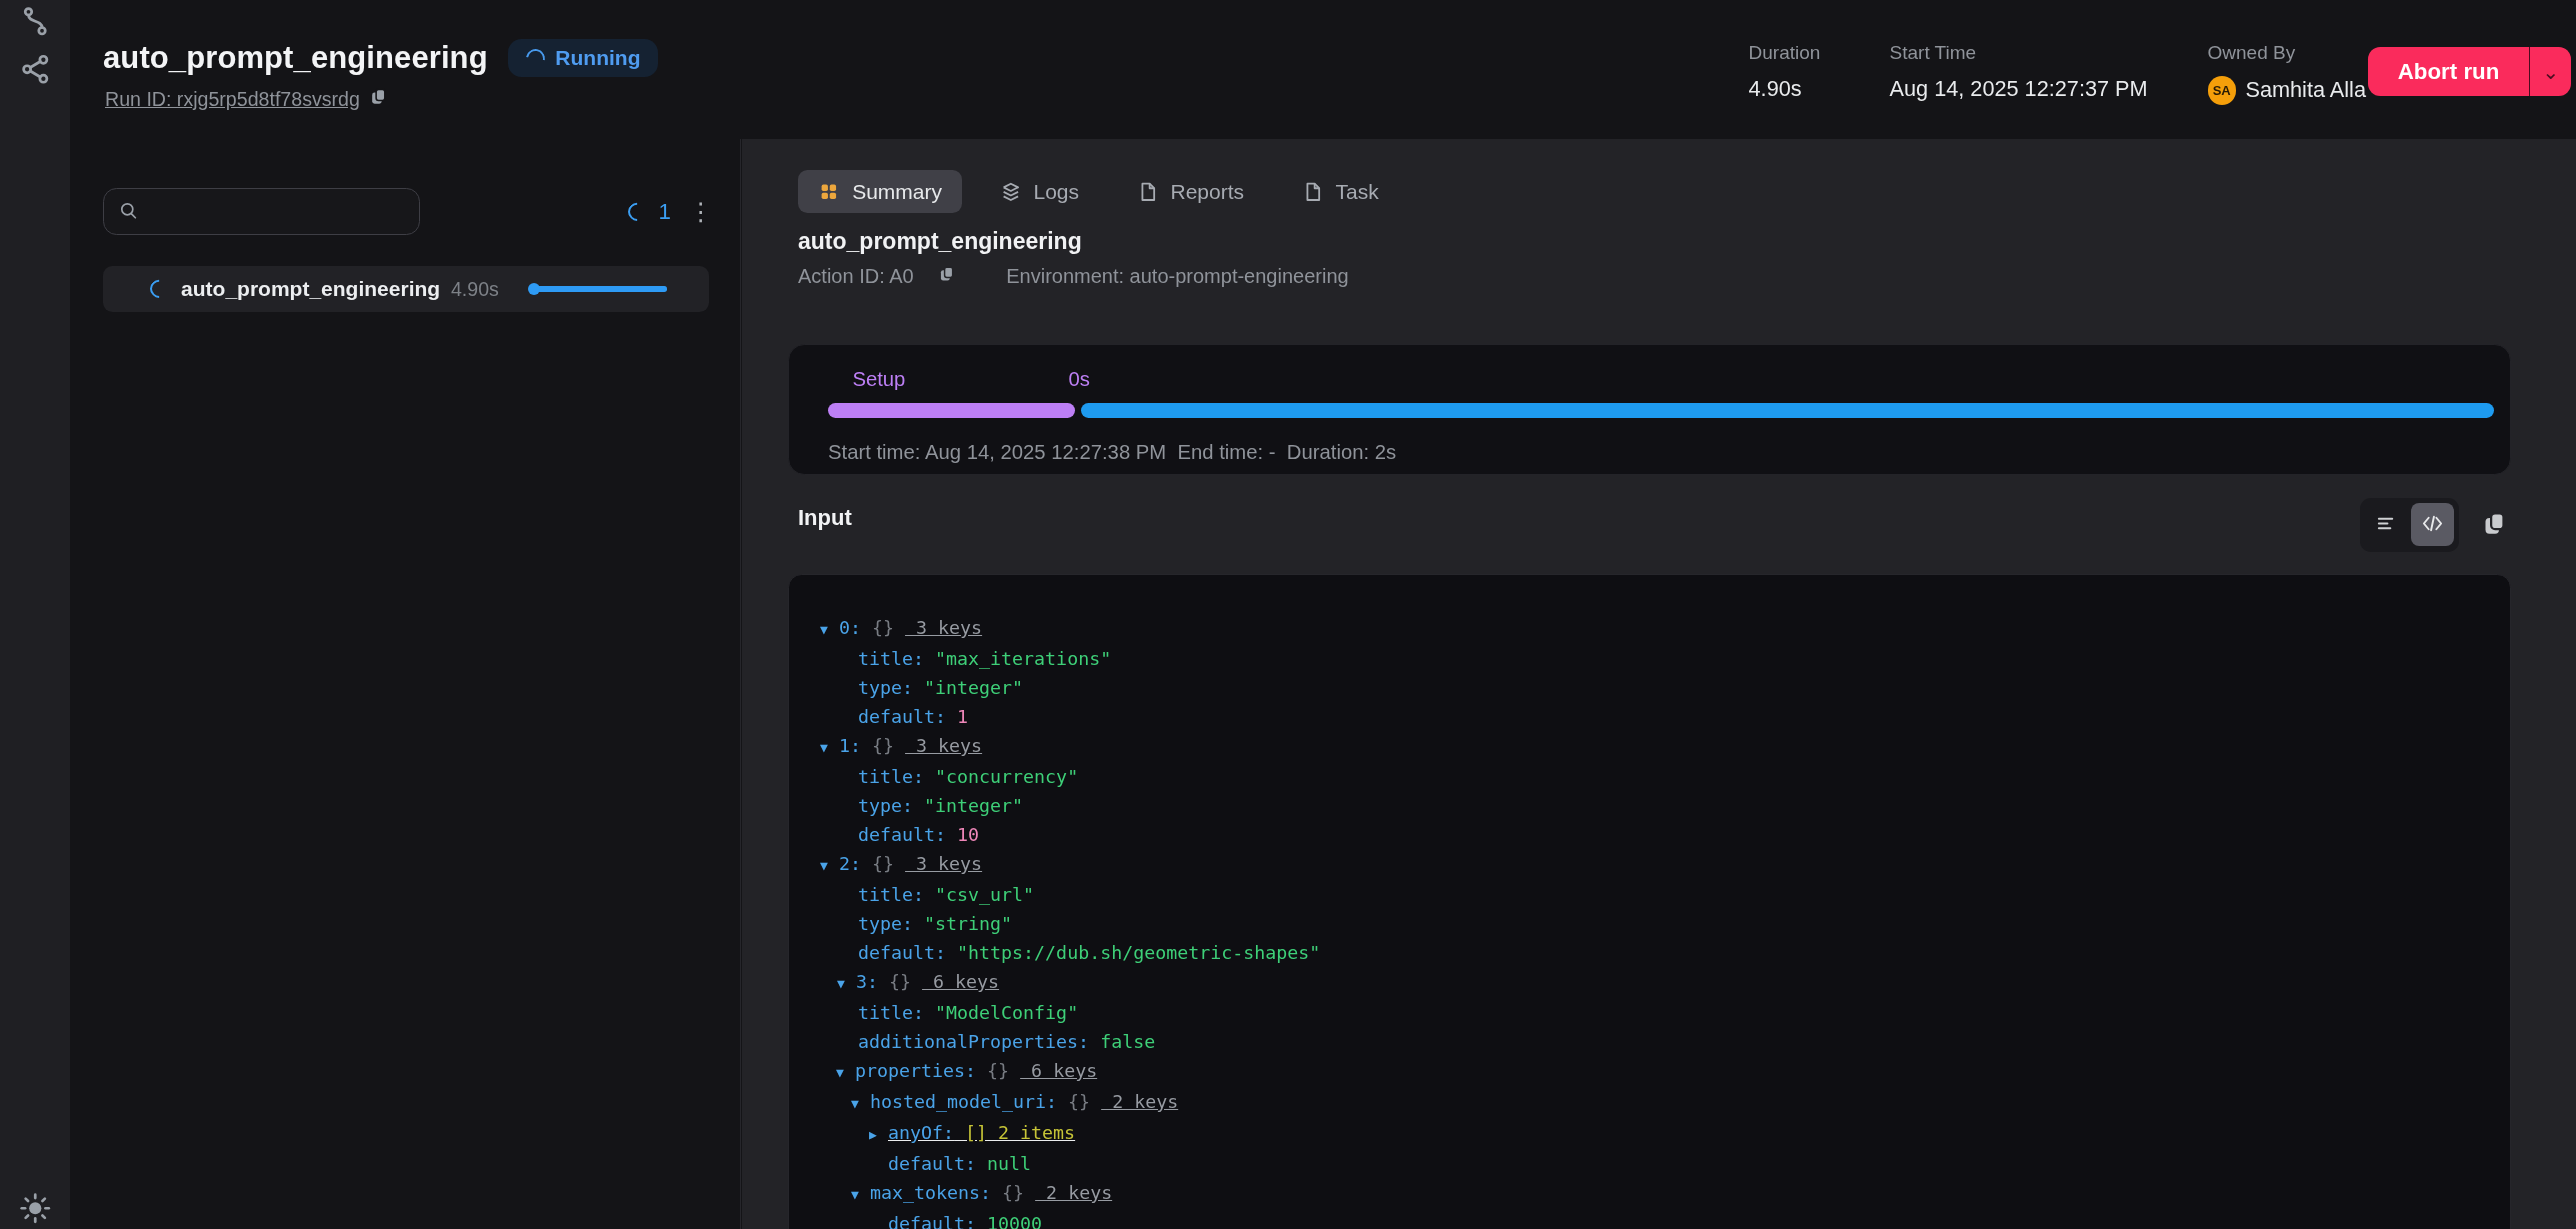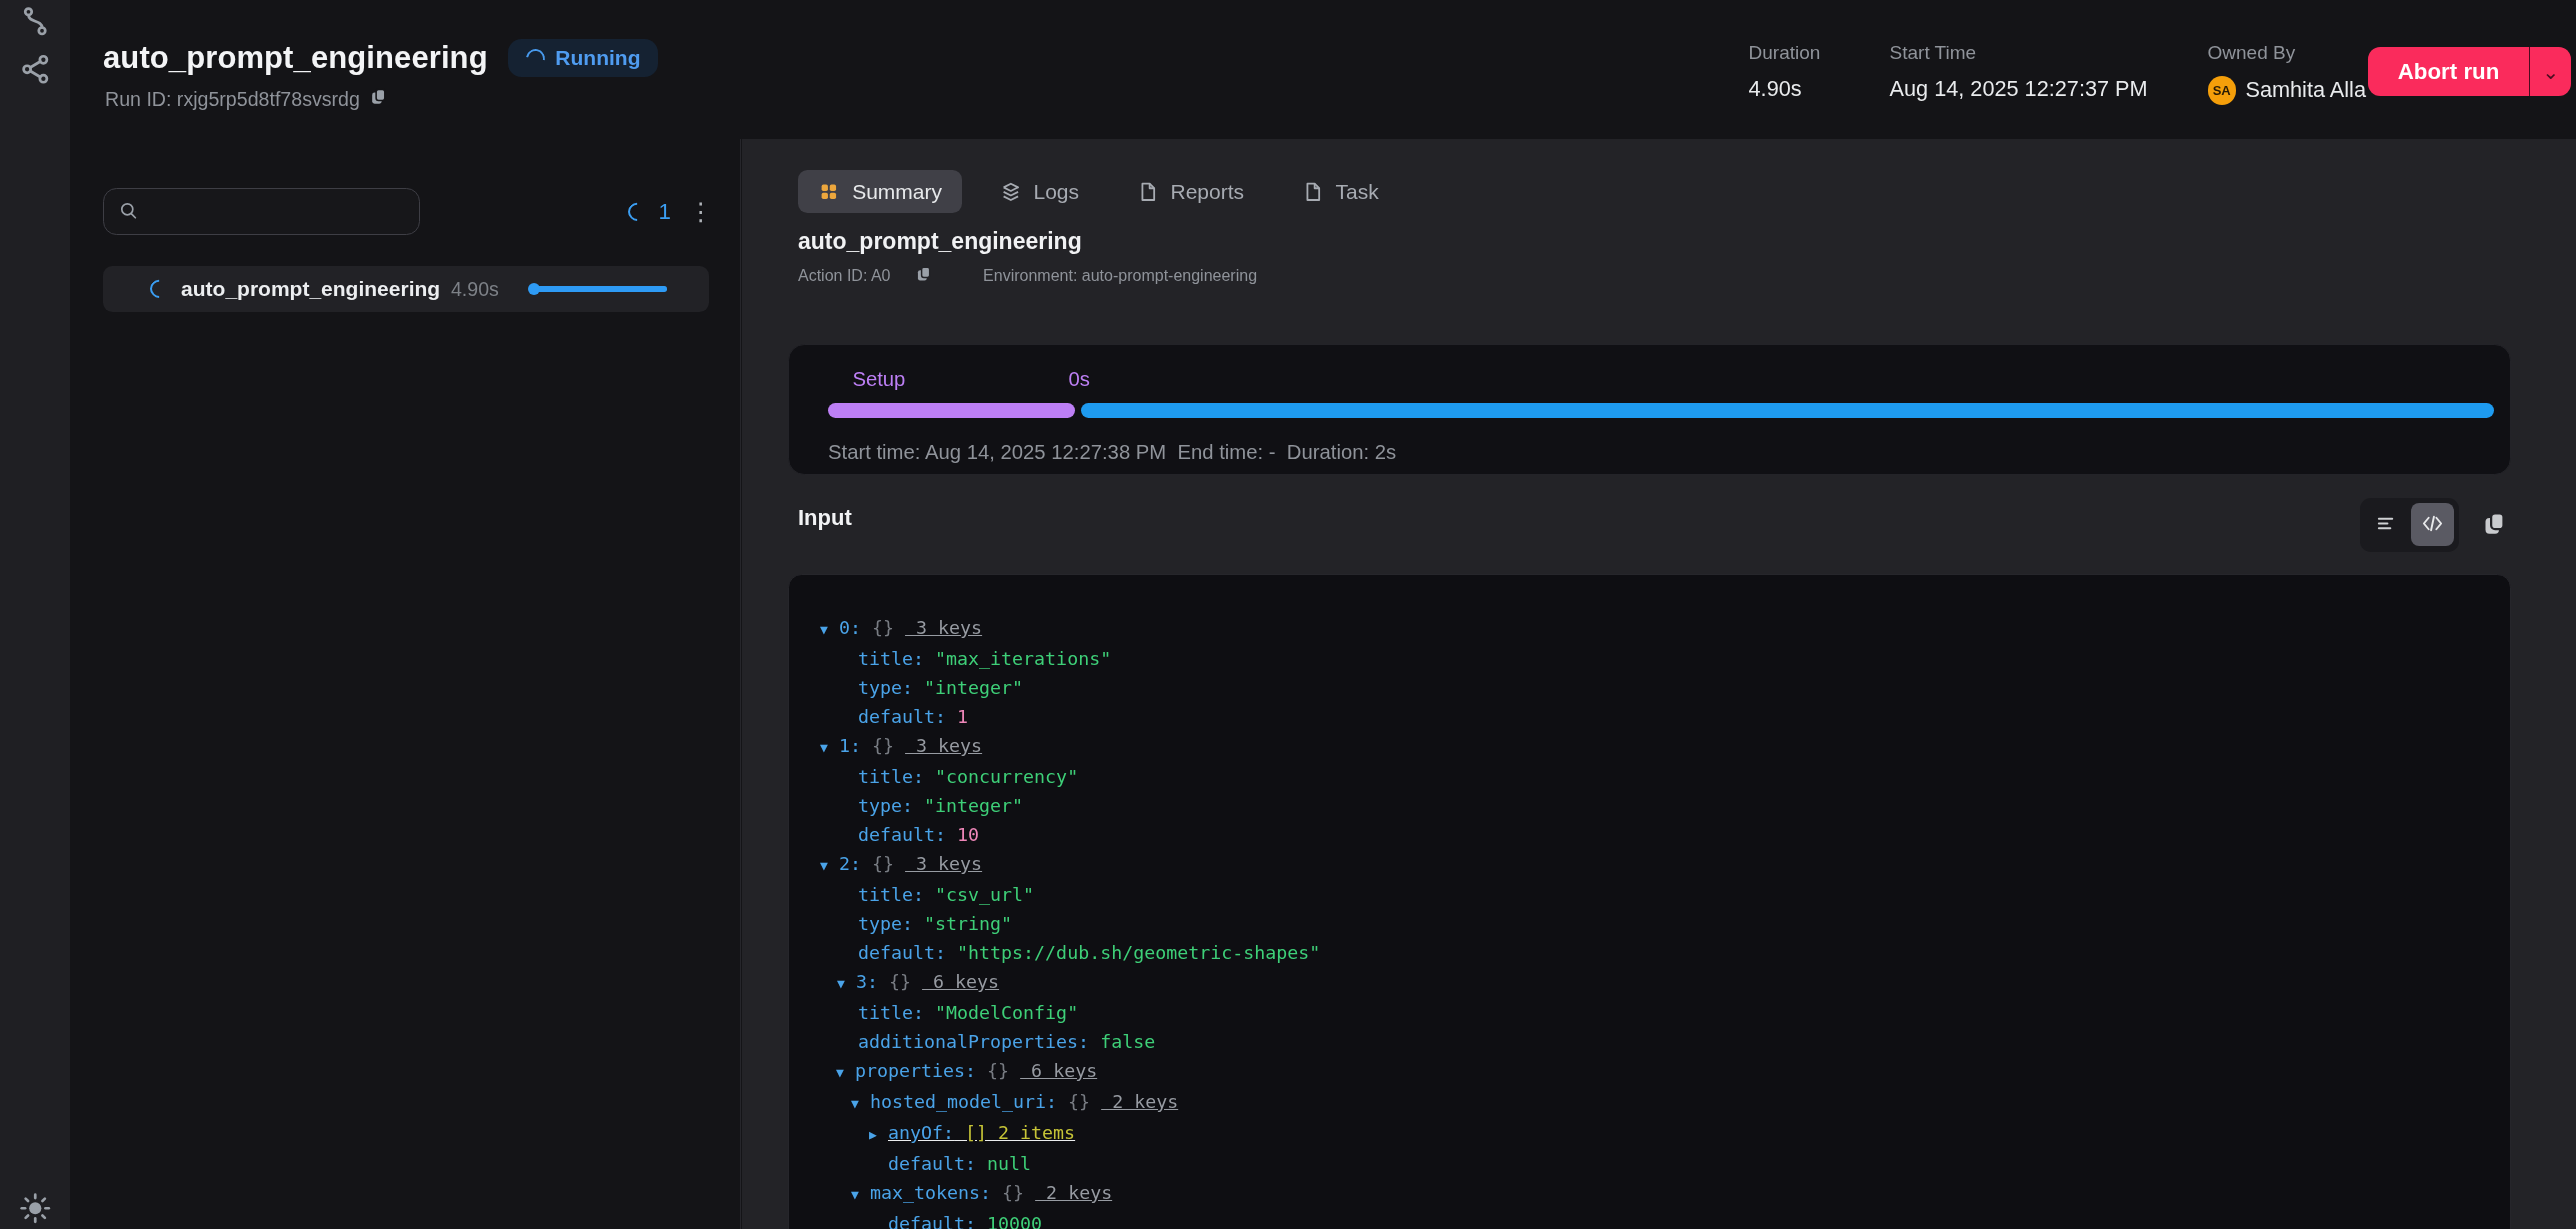--- a/index.html
+++ b/index.html
@@ -14,21 +14,21 @@
   
   .header { position:absolute; left:70px; top:0; right:0; height:139px; background:#141417; }
   .title-row { position:absolute; left:33px; top:39px; display:flex; align-items:center; gap:20.3px; }
   .page-title { font-size:31px; font-weight:700; letter-spacing:0.1px; color:#f3f4f6; }
   .badge { display:flex; align-items:center; gap:10.8px; background:#152232; border-radius:13.5px;
     padding:8.1px 17.6px; height:38px; }
   .badge .spin { width:19px; height:19px; border:2.7px solid transparent; border-top-color:#4799ec;
     border-right-color:#4799ec; border-radius:50%; transform:rotate(-35deg); }
   .badge-label { color:#4f9cf0; font-size:21px; font-weight:600; }
   .runid-row { position:absolute; left:35px; top:87px; display:flex; align-items:flex-end; gap:9.5px;
-    color:#8f939a; font-size:19.6px; }
+    color:#8f939a; font-size:19.6px;text-decoration:underline; }
   .copy-ic { display:inline-block; }
   .stats { position:absolute; top:42px; right:210px; display:flex; }
   .stat { margin-right:39px; }
   .stat-label { color:#8f939a; font-size:19px; margin-bottom:12.2px; }
   .stat-value { color:#e9ebed; font-size:21.7px; display:flex; align-items:center; gap:9.5px; }
   .avatar { width:28.4px; height:28.4px; border-radius:50%; background:#f59f0a; color:#2a1c05;
     font-size:13px; font-weight:700; display:flex; align-items:center; justify-content:center; }
   .abort { position:absolute; top:47px; right:4.7px; height:49px; display:flex; border-radius:12.2px;
     overflow:hidden; background:#fa2b5c; }
   .abort-main { padding:0 30px; display:flex; align-items:center; color:#fff; font-size:22.3px;
@@ -63,21 +63,21 @@
   
   .main { position:absolute; left:742px; top:139px; right:0; bottom:0; background:#232327; }
   .tabs { position:absolute; left:56px; top:31px; display:flex; align-items:center; gap:17px; }
   .tab { display:flex; align-items:center; gap:12.2px; padding:0 20.3px; height:43px; border-radius:9.5px;
     color:#a7abb2; font-size:21px; cursor:pointer; background:none; border:none; font-family:inherit; }
   .tab.active { background:#404047; color:#e7e9eb; }
   .tab svg { width:21.7px; height:21.7px; }
   .grid-ic rect { fill:#eda73d; }
   .main-heading { position:absolute; left:56px; top:89px; font-size:23px; font-weight:700; color:#f1f2f4; }
   .meta-row { position:absolute; left:56px; top:126px; display:flex; align-items:center; gap:24px;
-    color:#8f939a; font-size:16px; }
+    color:#8f939a; font-size:20px; }
   .meta-env { margin-left:27px; }
 
   
   .tl-card { position:absolute; left:46px; top:205px; width:1723px; height:131px; background:#101014;
     border:0.7px solid #232328; border-radius:16.3px; padding:23px 16.3px 0 39px; }
   .tl-labels { display:flex; align-items:center; font-size:20.3px; }
   .tl-setup-block { width:247px; display:flex; justify-content:space-between; padding:0 4.1px 0 5.4px; color:#bd7ff5;margin-left:19px; }
   .tl-run-block { flex:1; margin-left:6.1px; display:flex; justify-content:space-between; align-items:center;
     padding-left:4.1px; color:#3ba0f5; }
   .tl-run-right { display:flex; align-items:center; gap:10.8px; }

